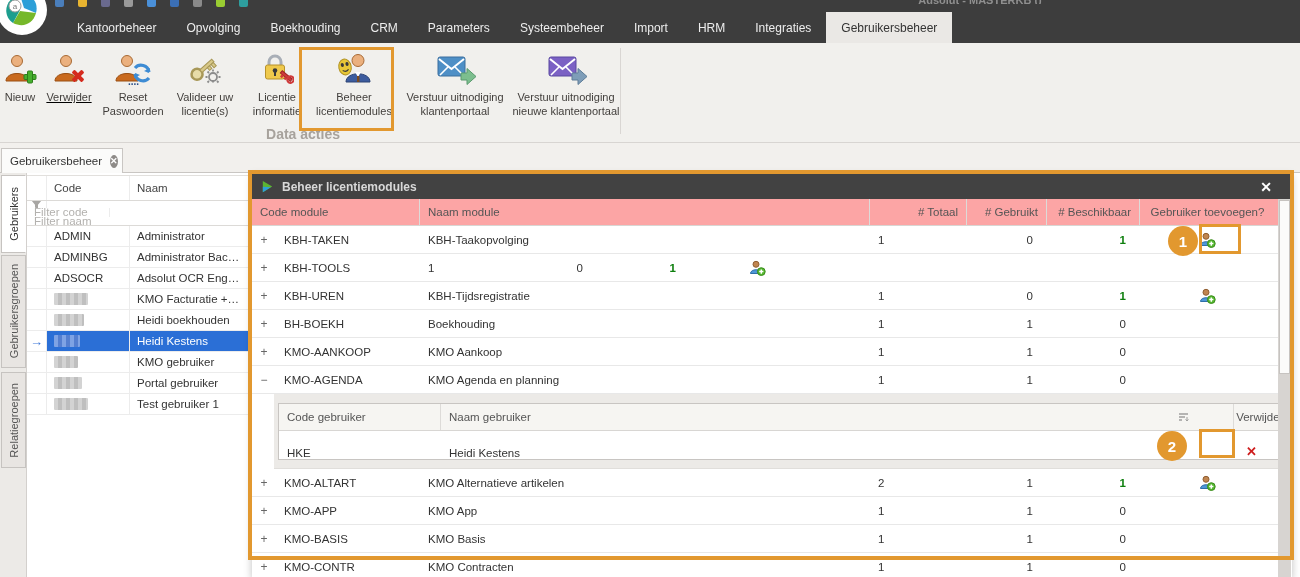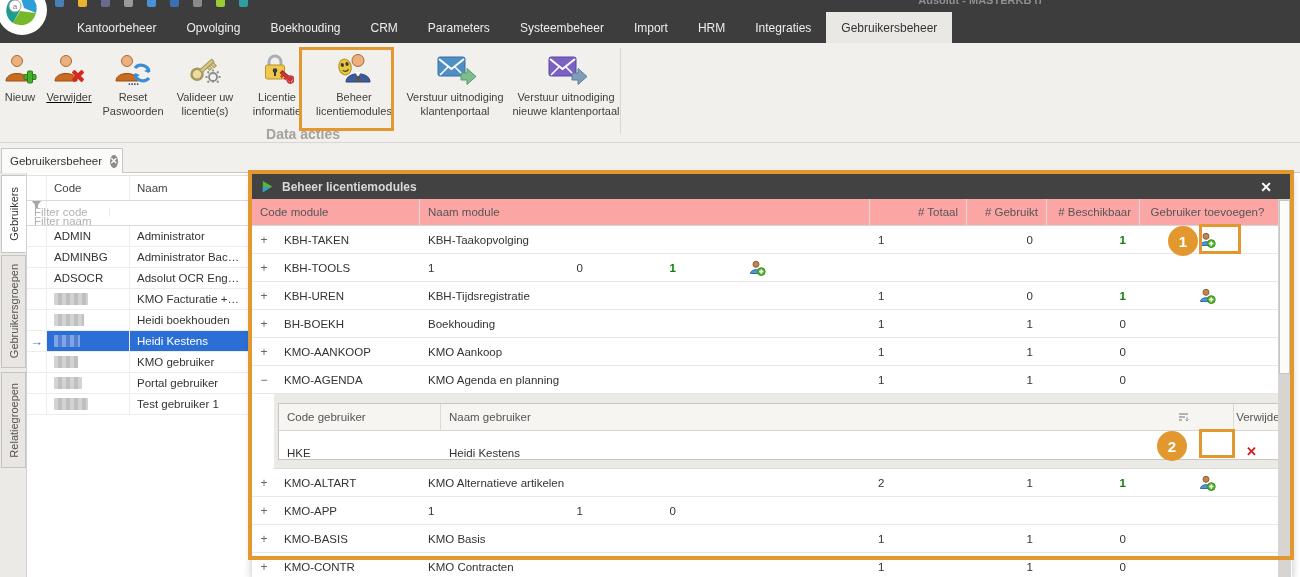--- a/index.html
+++ b/index.html
@@ -519,20 +519,21 @@
                   <path d="M1.5,13.5 C1.5,8.5 12.5,8.5 12.5,13.5 Z" fill="#4E97D8" stroke="#2F6FA8"></path>
                   <circle cx="12.3" cy="11.6" r="3.9" fill="#54B82E" stroke="#3C8C1E"></circle>
                   <path d="M12.3,9.5 v4.2 M10.2,11.6 h4.2" stroke="#FFF" stroke-width="1.5"></path>
                 </svg>
               </span>
             </div>
           </div>
           <div class="drow">
             <div class="dcell c-exp">+</div>
             <div class="dcell c-code">KMO-APP</div>
+            <div class="dcell c-naam">KMO App</div>
             <div class="dcell c-tot">1</div>
             <div class="dcell c-geb">1</div>
             <div class="dcell c-bes">0</div>
             <div class="dcell c-toe"></div>
           </div>
           <div class="drow">
             <div class="dcell c-exp">+</div>
             <div class="dcell c-code">KMO-BASIS</div>
             <div class="dcell c-naam">KMO Basis</div>
             <div class="dcell c-tot">1</div>

